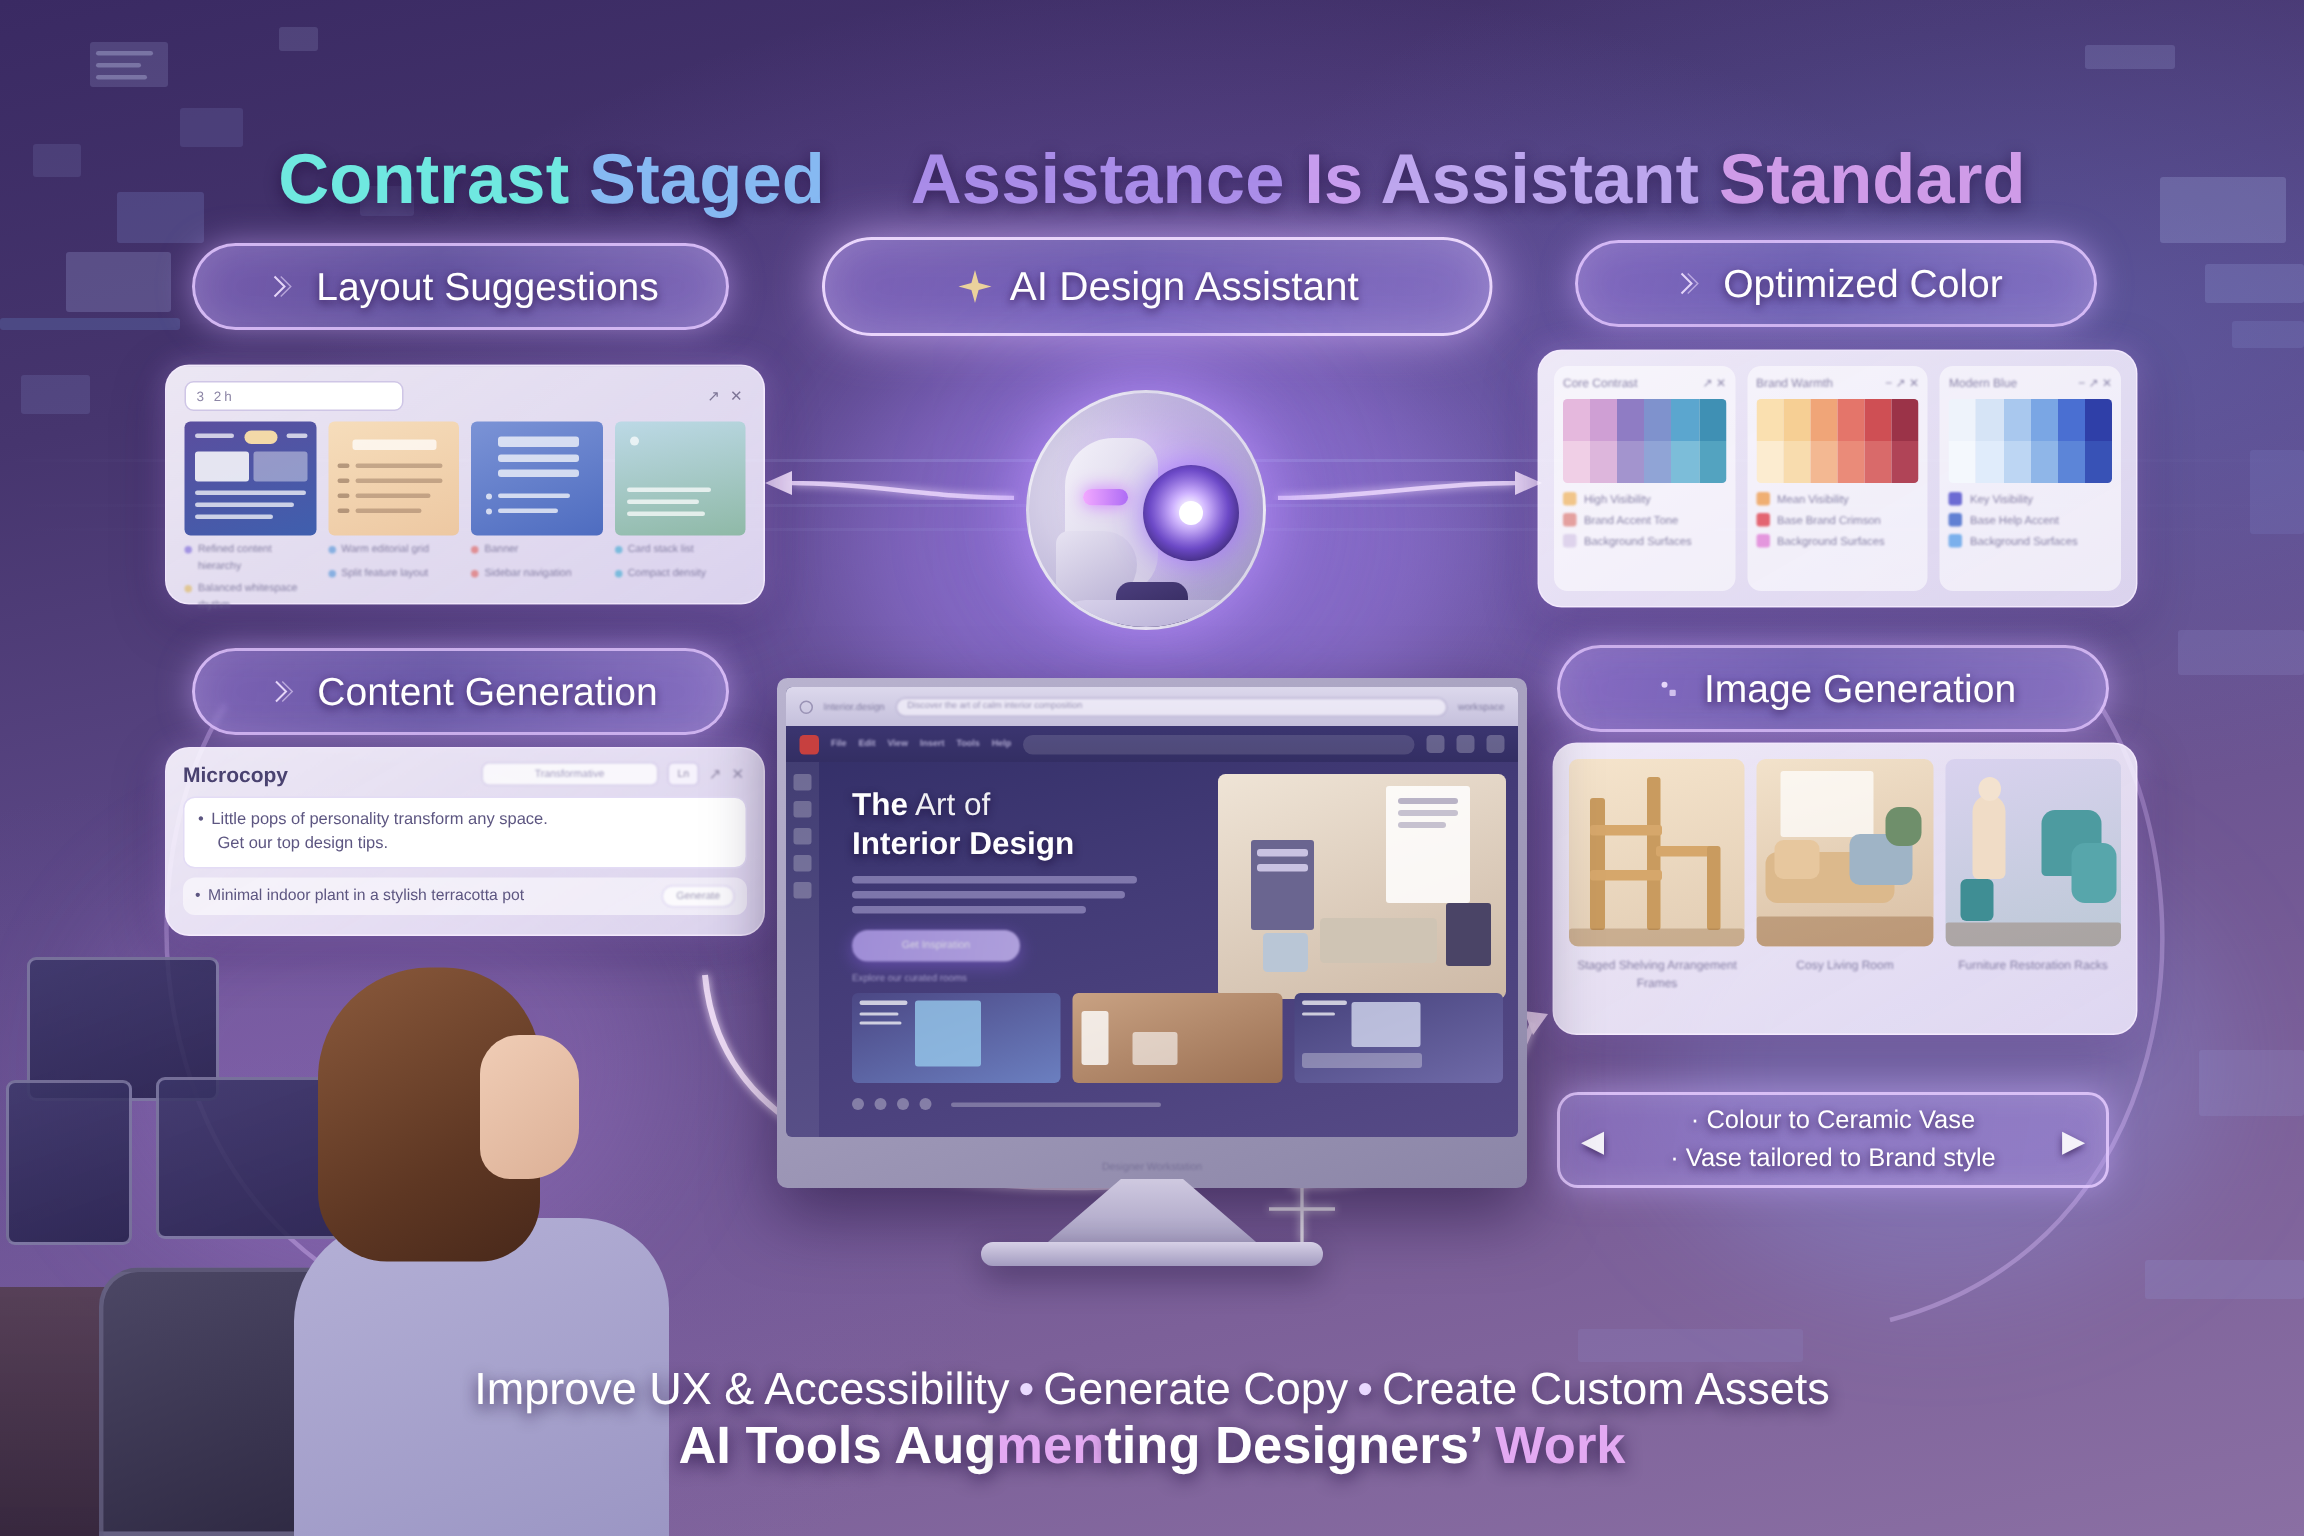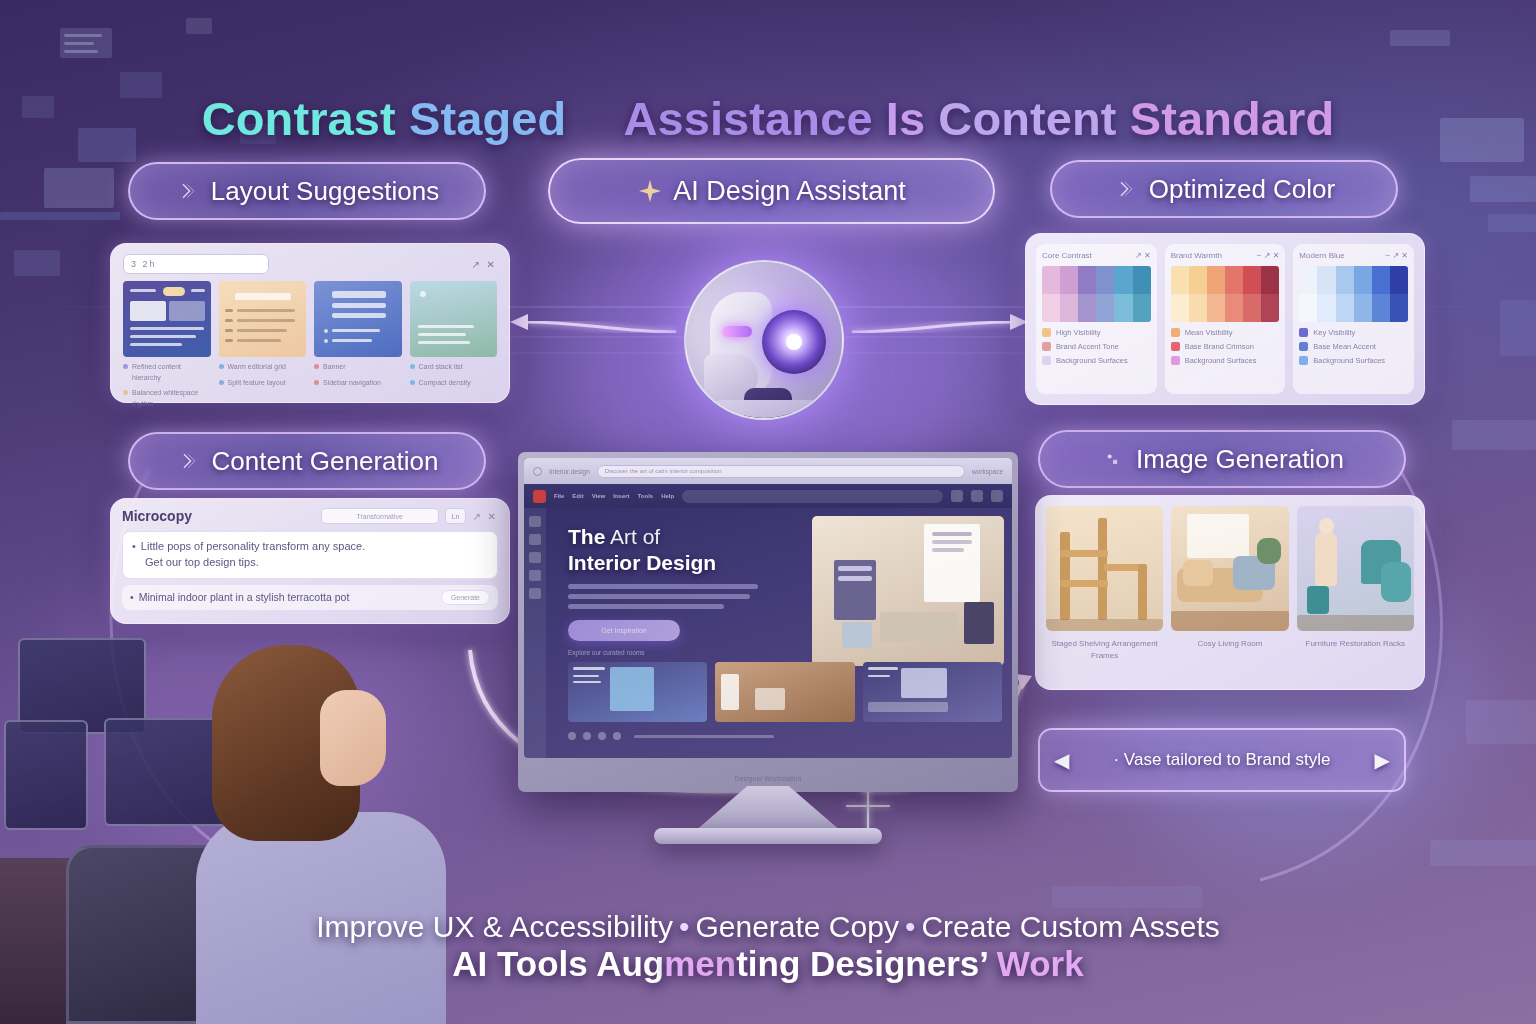--- a/index.html
+++ b/index.html
@@ -291,21 +291,21 @@
     <path d="M860 790 C980 795 1010 710 1022 682" stroke="#fbe9ff" stroke-width="4" fill="none" opacity=".9" filter="url(#gl)"></path>
     <polygon points="1016,674 1032,676 1022,690" fill="#ffeaff" opacity=".95"></polygon>
 
     <path d="M150 470 C70 600 110 840 300 880" stroke="#d8b8f5" stroke-width="3" fill="none" opacity=".40"></path>
     <path d="M1400 470 C1480 600 1450 830 1260 880" stroke="#d8b8f5" stroke-width="3" fill="none" opacity=".40"></path>
 
     <path d="M868 786 V828 M846 806 H890" stroke="#ffffff" stroke-width="2.2" opacity=".85" filter="url(#gl)"></path>
   </svg>
 
   <h1 id="title">
-    <span class="t1">Contrast </span><span class="t2">Staged </span><span class="t3">Assistance </span><span class="t4">Is </span><span class="t5">Content </span><span class="t6">Standard</span>
+    <span class="t1">Contrast </span><span class="t2">Staged </span><span class="t3">Assistance </span><span class="t4">Is </span><span class="t5">Assistant </span><span class="t6">Standard</span>
   </h1>
 
   <div class="pill" id="pill-layout">
     <span class="pico">
       <svg viewBox="0 0 24 24" width="20" height="20">
           <path d="M6 4 L14 12 L6 20" stroke="#efe0ff" stroke-width="1.6" fill="none"></path>
           <path d="M11 4 L19 12 L11 20" stroke="#efe0ff" stroke-width="1.2" fill="none" opacity=".6"></path>
         </svg>
     </span>
     <span>Layout Suggestions</span>
@@ -531,21 +531,21 @@
         <div class="sw" style="background:#5c85d8"></div>
           <div class="sw" style="background:#3852b6"></div>
       </div>
       <div class="legend">
         <div class="leg blurtxt">
             <span class="chip" style="background:#4747c8"></span>
             <span>Key Visibility</span>
           </div>
         <div class="leg blurtxt">
             <span class="chip" style="background:#3a62c8"></span>
-            <span>Base Mean Accent</span>
+            <span>Base Help Accent</span>
           </div>
         <div class="leg blurtxt">
             <span class="chip" style="background:#5ba0e8"></span>
             <span>Background Surfaces</span>
           </div>
       </div>
     </div>
 
   </div>
 
@@ -609,20 +609,21 @@
 Arrangement Frames</div>
       <div class="ig-cap blurtxt">Cosy Living Room</div>
       <div class="ig-cap blurtxt">Furniture
 Restoration Racks</div>
     </div>
   </div>
 
   <div id="carousel">
     <span class="car-arrow">◀</span>
     <div class="car-body">
+      <div>· Colour to Ceramic Vase</div>
       <div>· Vase tailored to Brand style</div>
     </div>
     <span class="car-arrow">▶</span>
   </div>
 
   <div id="robot">
     <div class="face"></div>
     <div class="jaw"></div>
     <div class="eye"></div>
     <div class="ear"></div>

